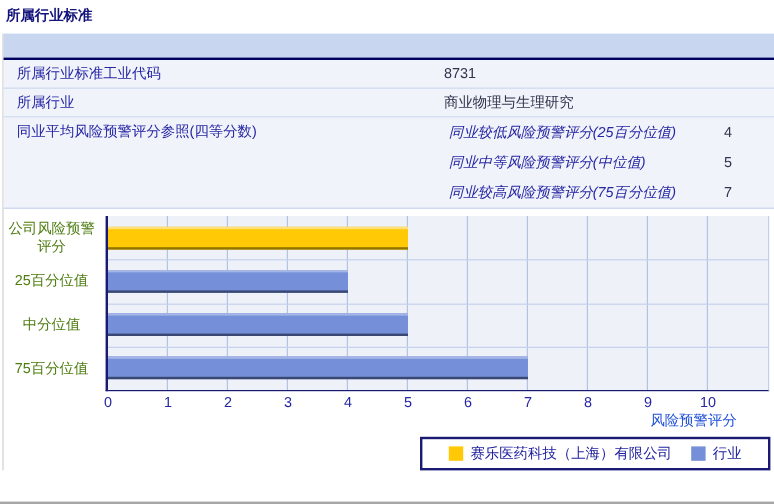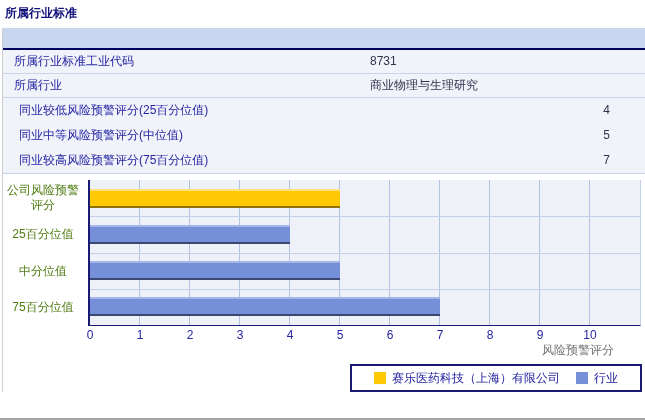--- a/index.html
+++ b/index.html
@@ -50,21 +50,21 @@
     padding:4px 0 4px 12px;
     color:#33334D;
   }
   .cell-value.has-subrows{padding:0 0 0 12px;}
   .subrow{
     display:flex;
     justify-content:space-between;
     padding:5px 35px 5px 4px;
     line-height:15px;
   }
-  .sub-label{color:#2626A3;}
+  .sub-label{color:#2626A3;font-style:italic;}
   .sub-value{color:#33334D;}
   
   .chart{
     position:relative;
     height:178px;
     margin-top:6px;
   }
   .plot{
     position:absolute;
     left:85px;top:0;
@@ -101,21 +101,21 @@
     position:absolute;
     top:148px;
     transform:translateX(-50%);
     font-size:12px;
     color:#2626A3;
   }
   .x-axis-label{
     position:absolute;
     right:31px;
     top:162px;
-    color:#737373;
+    color:#1d4ed8;
   }
   
   .legend{
     margin:6px 0 0 347px;
     width:288px;
     height:24px;
     border:2px solid #1A1A75;
     background:#ffffff;
     display:flex;
     align-items:center;
@@ -137,20 +137,21 @@
     <div>
         <div class="row">
           <div class="cell-label">所属行业标准工业代码</div>
           <div class="cell-value">8731</div>
         </div>
         <div class="row">
           <div class="cell-label">所属行业</div>
           <div class="cell-value">商业物理与生理研究</div>
         </div>
         <div class="row">
+          <div class="cell-label">同业平均风险预警评分参照(四等分数)</div>
           <div class="cell-value has-subrows">
             <div class="subrow">
               <span class="sub-label">同业较低风险预警评分(25百分位值)</span>
               <span class="sub-value">4</span>
             </div>
             <div class="subrow">
               <span class="sub-label">同业中等风险预警评分(中位值)</span>
               <span class="sub-value">5</span>
             </div>
             <div class="subrow">

